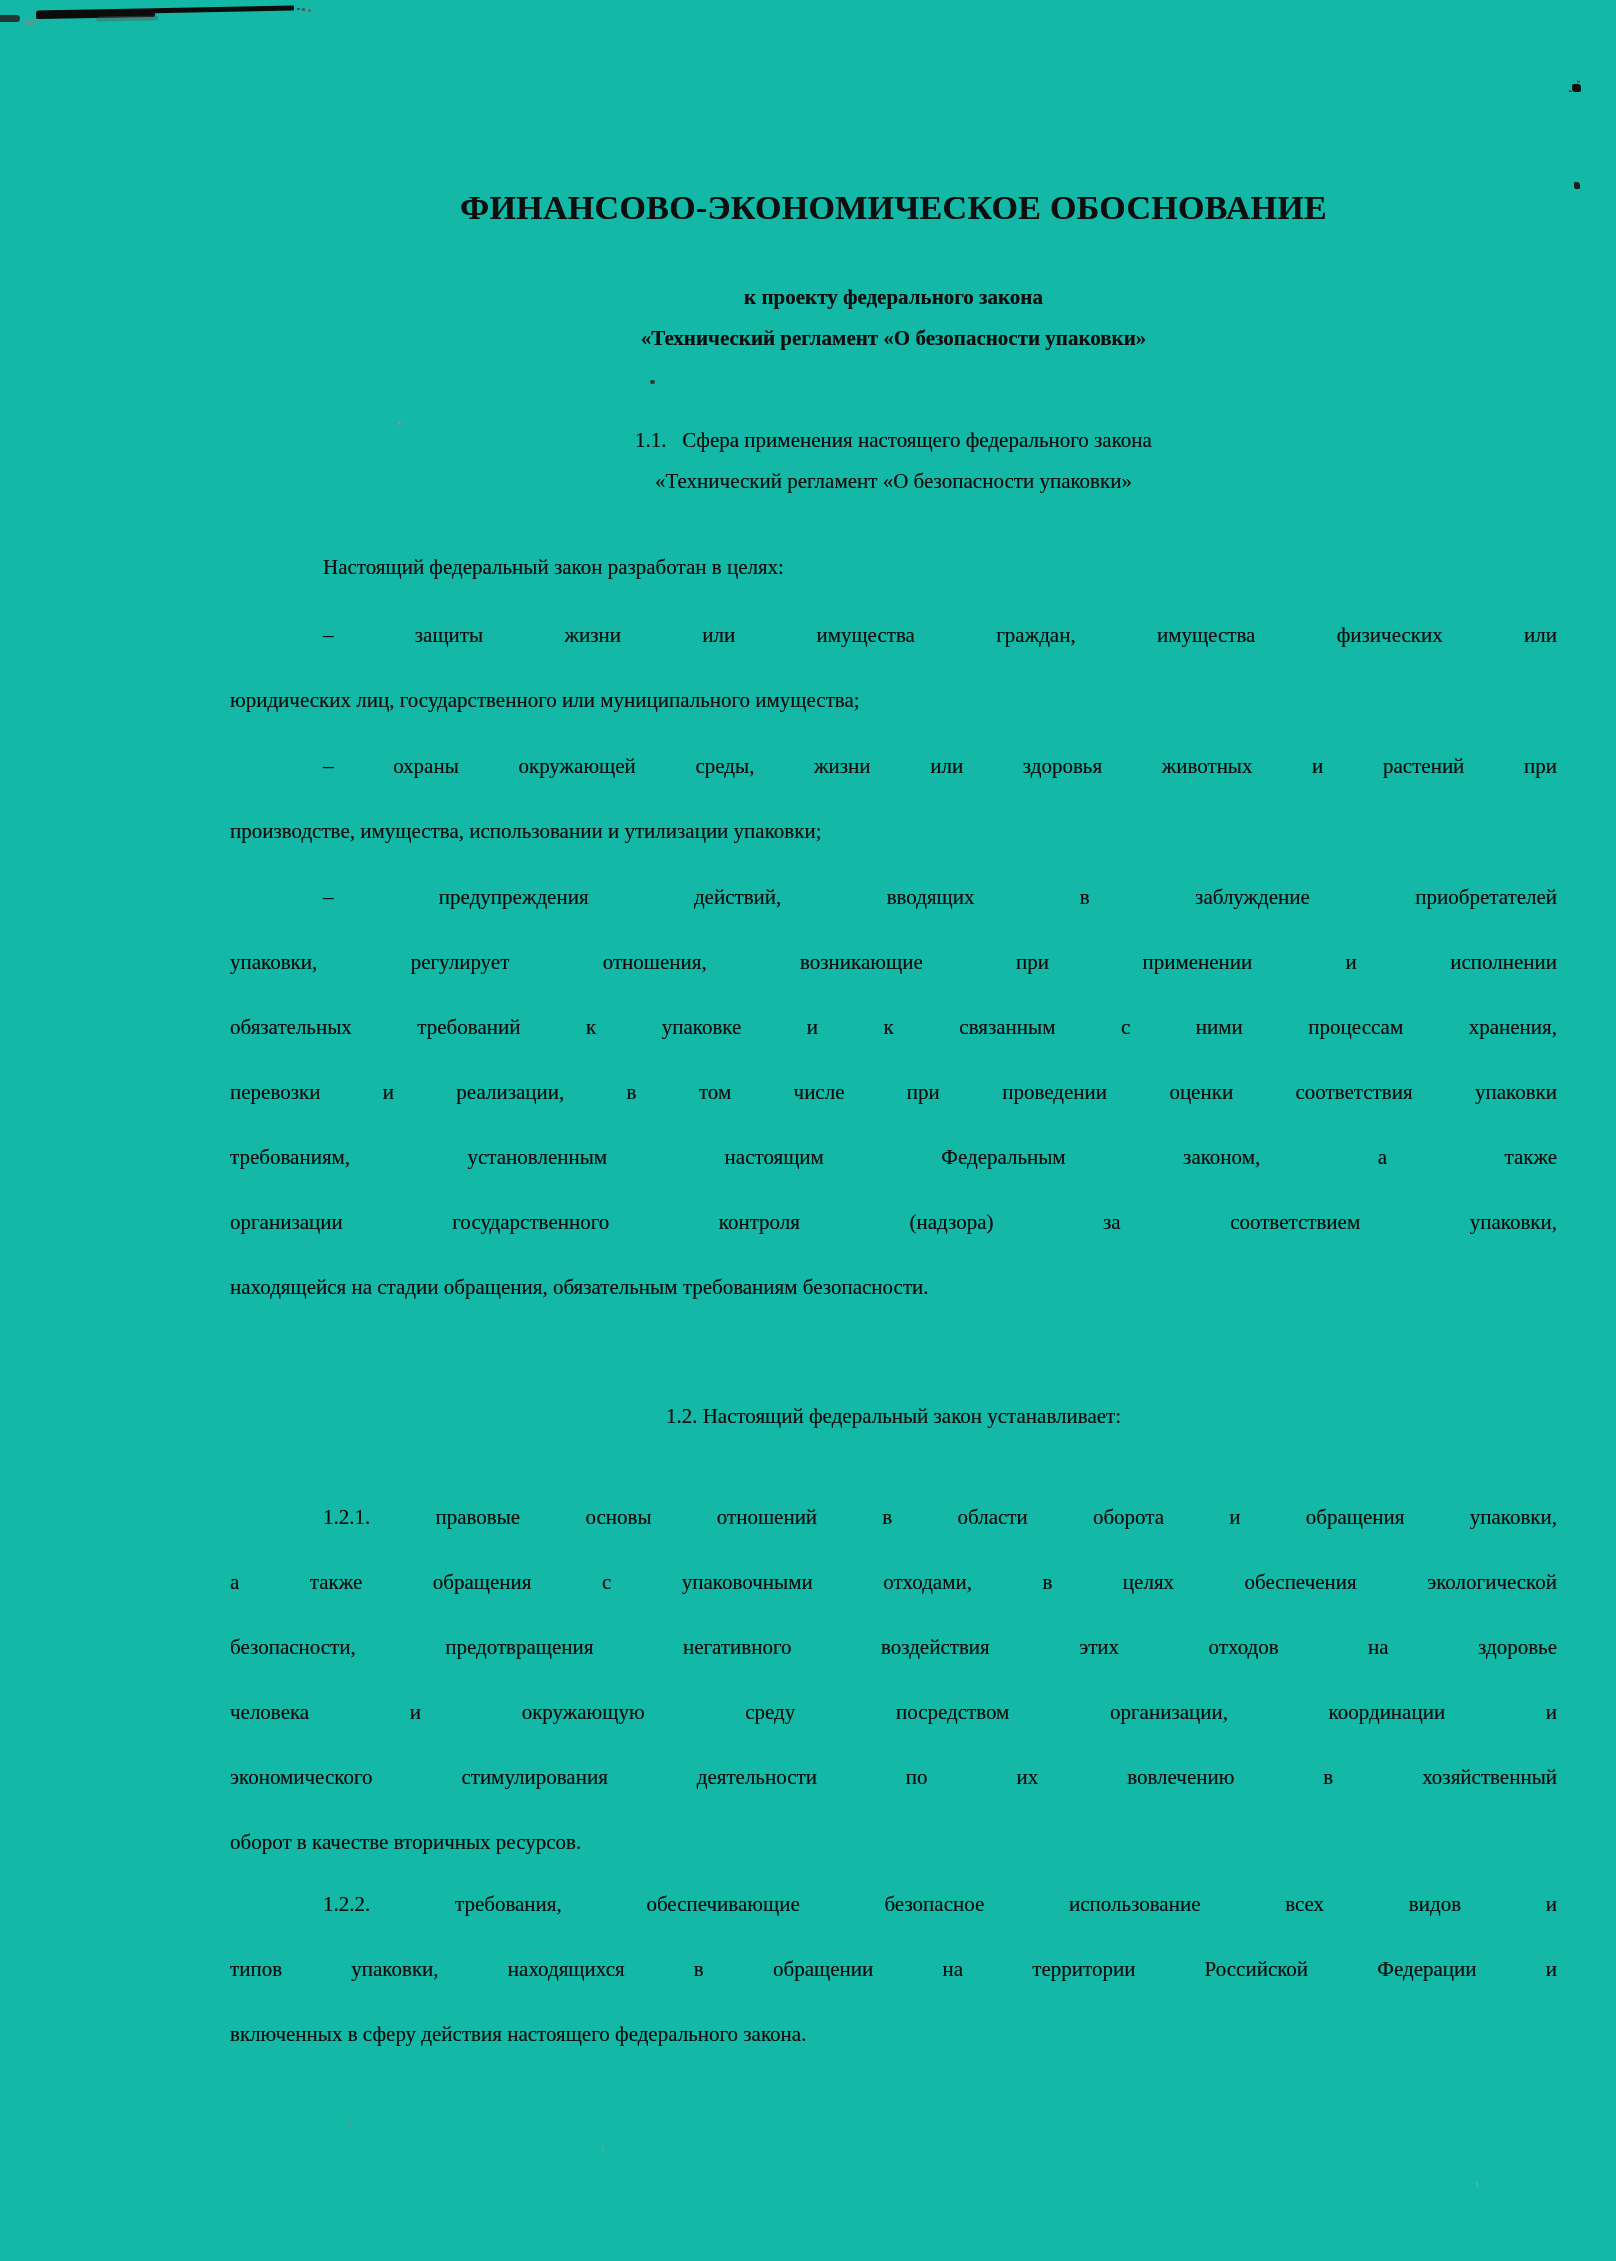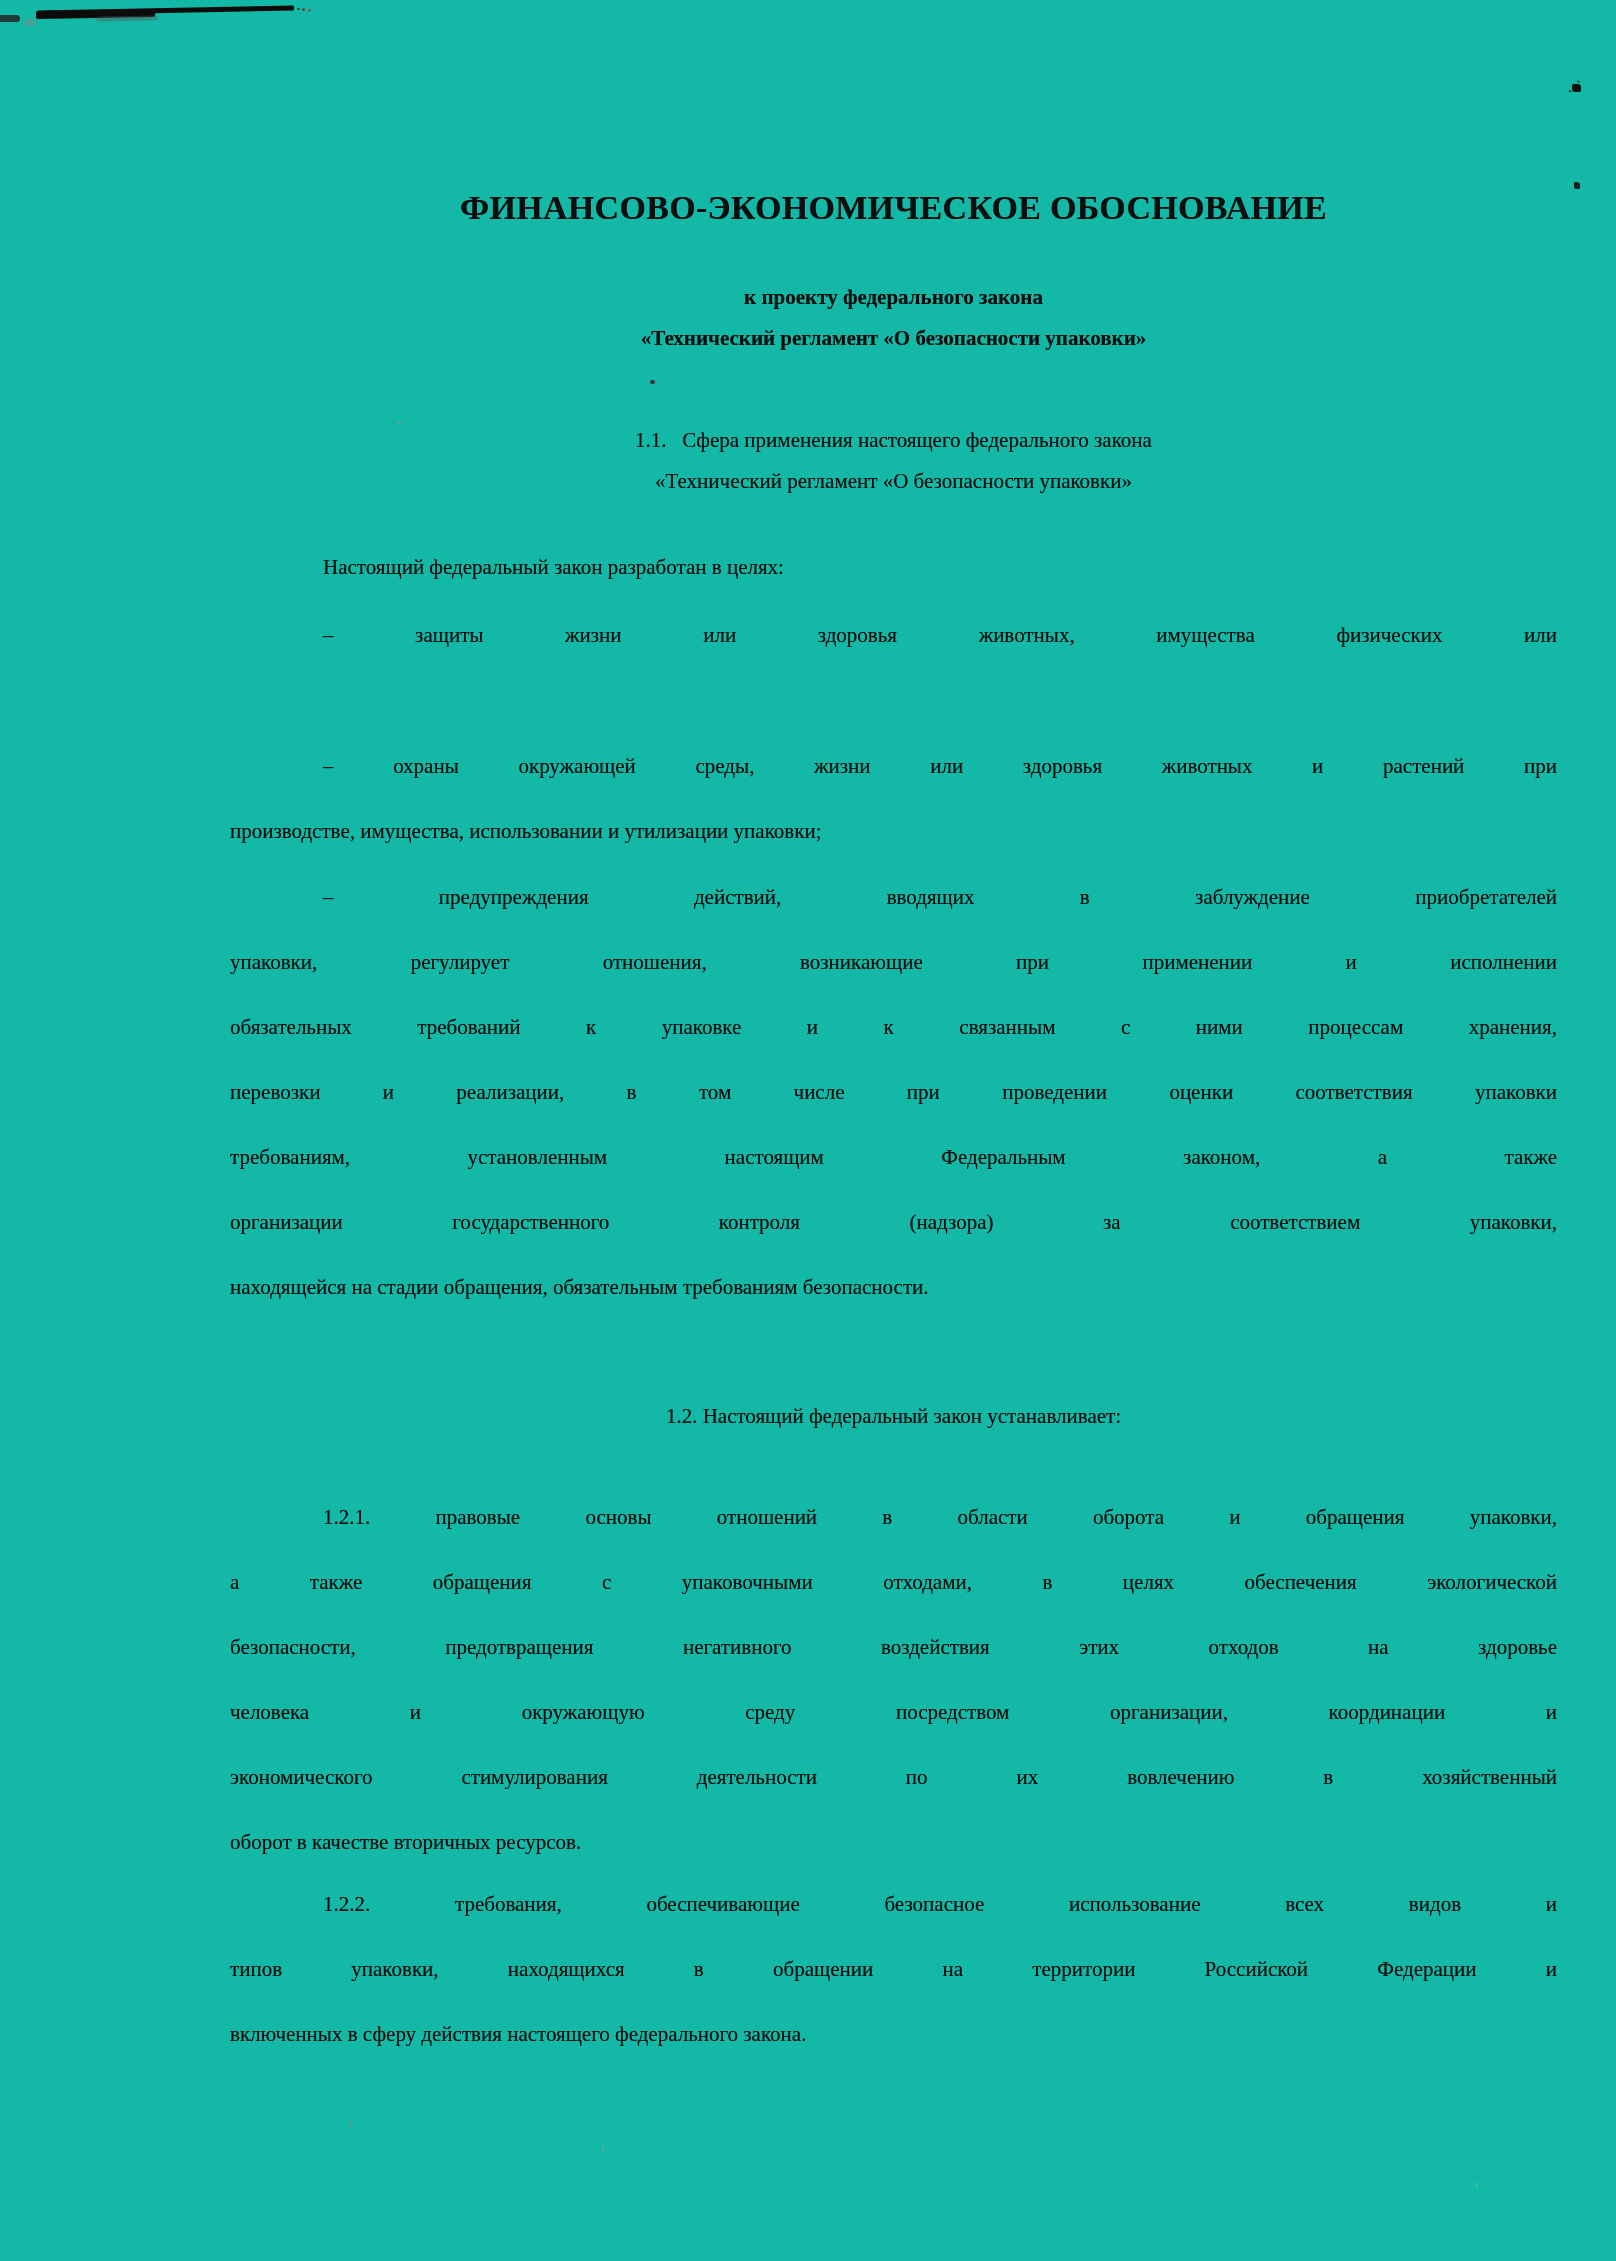--- a/index.html
+++ b/index.html
@@ -89,21 +89,22 @@
     <div class="block heading" style="top:420px;">
         <div class="line line-center">1.1.&nbsp;&nbsp; Сфера применения настоящего федерального закона</div>
         <div class="line line-center">«Технический регламент «О безопасности упаковки»</div>
       </div>
 
     <div class="block" style="top:535px;">
         <div class="line line-left line-indent">Настоящий федеральный закон разработан в целях:</div>
       </div>
 
     <div class="block" style="top:603px;">
-        <div class="line line-justify line-indent">– защиты жизни или здоровья животных, имущества физических или</div>
+        <div class="line line-justify line-indent">– защиты жизни или имущества граждан, имущества физических или</div>
+        <div class="line line-left">юридических лиц, государственного или муниципального имущества;</div>
       </div>
 
     <div class="block" style="top:734px;">
         <div class="line line-justify line-indent">– охраны окружающей среды, жизни или здоровья животных и растений при</div>
         <div class="line line-left">производстве, имущества, использовании и утилизации упаковки;</div>
       </div>
 
     <div class="block" style="top:865px;">
         <div class="line line-justify line-indent">– предупреждения действий, вводящих в заблуждение приобретателей</div>
         <div class="line line-justify">упаковки, регулирует отношения, возникающие при применении и исполнении</div>

